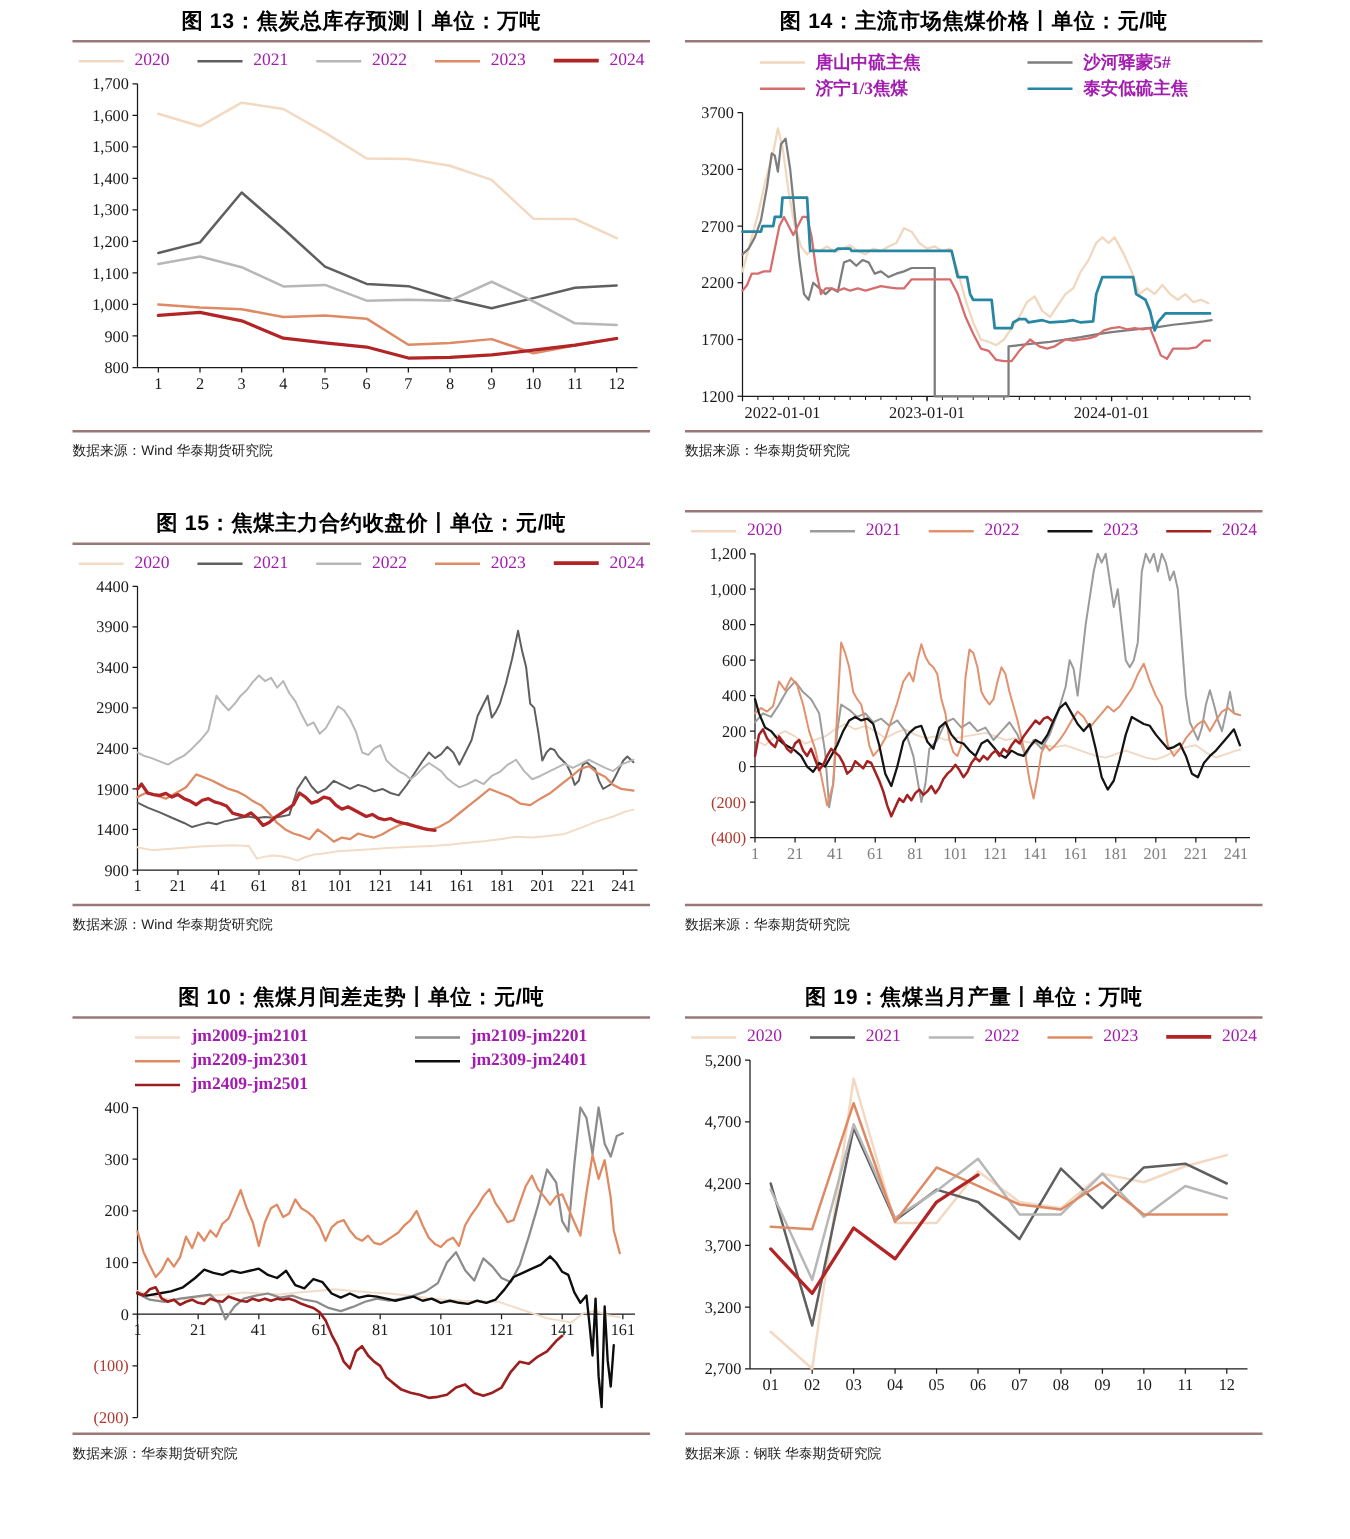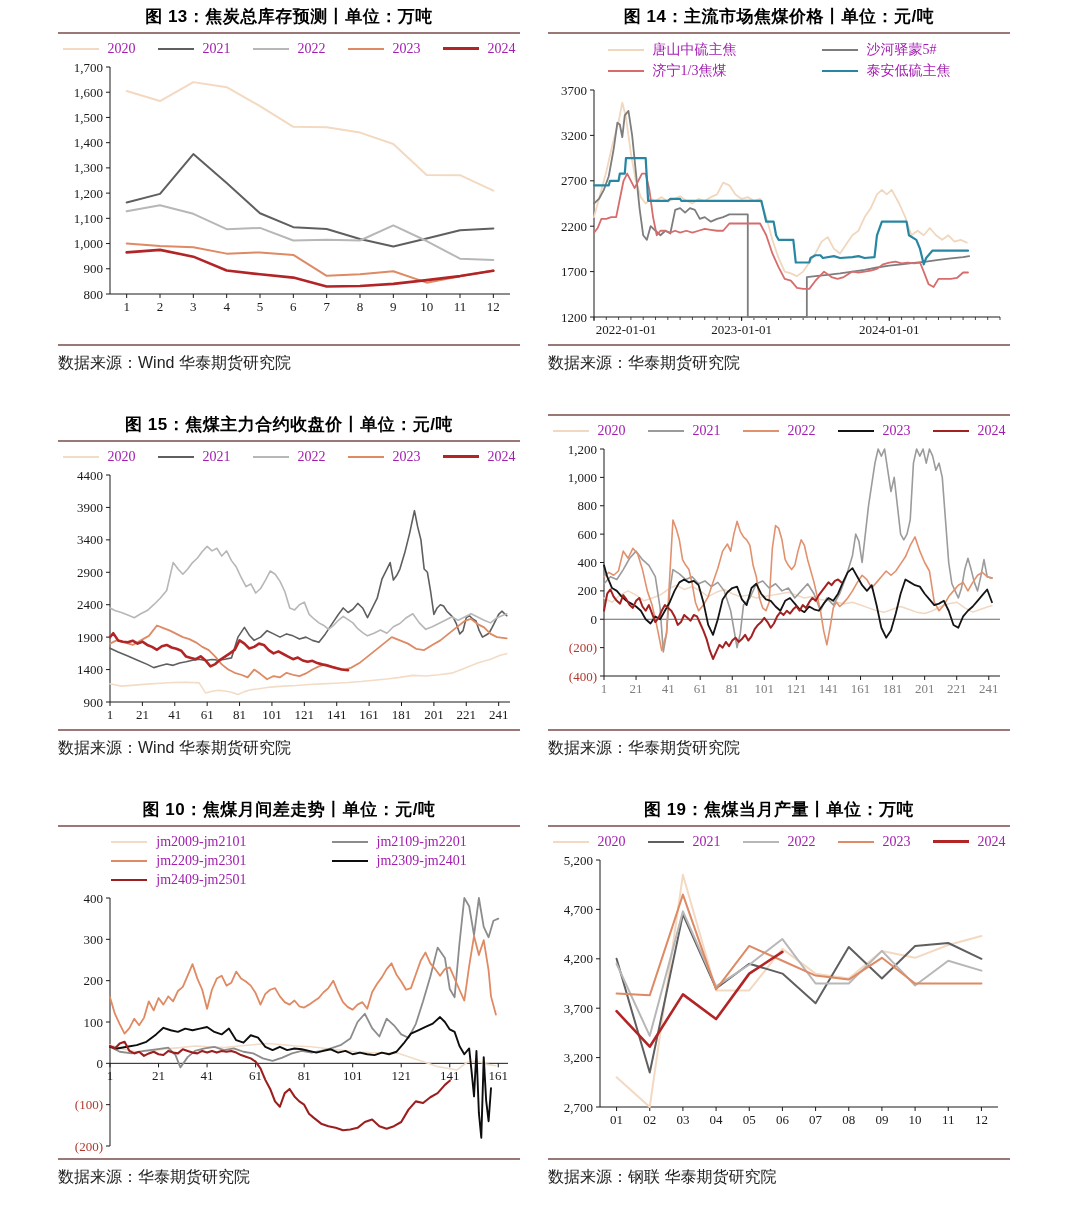--- a/index.html
+++ b/index.html
@@ -23,29 +23,29 @@
     font-family:"Liberation Sans","DejaVu Sans",sans-serif;
   }
   .title-rule{border-top:2px solid var(--rule);margin-bottom:7px;}
   .legend{
     display:flex;flex-wrap:wrap;justify-content:center;
     column-gap:22px;row-gap:3px;margin-bottom:2px;
     font-family:"Liberation Serif","DejaVu Serif",serif;font-size:14px;color:#a21caf;
   }
   .legend.cols{
     display:grid;grid-template-columns:max-content max-content;
-    column-gap:85px;justify-content:center;
+    column-gap:85px;justify-content:center;font-weight:bold;
   }
   .legend-item{display:flex;align-items:center;gap:9px;white-space:nowrap;}
   .legend-line{display:inline-block;width:36px;}
   svg.chart{display:block;margin:0 auto;}
   .source-row{
     margin-top:auto;
     border-top:2px solid var(--rule);
-    padding-top:7px;font-size:16px;color:#222;text-align:left;
+    padding-top:7px;font-size:11px;color:#222;text-align:left;
     font-family:"Liberation Sans","DejaVu Sans",sans-serif;
   }
   text{font-family:"Liberation Serif","DejaVu Serif",serif;}
 </style>
 </head>
 <body>
 
 <div class="page">
 
   <section class="panel">

